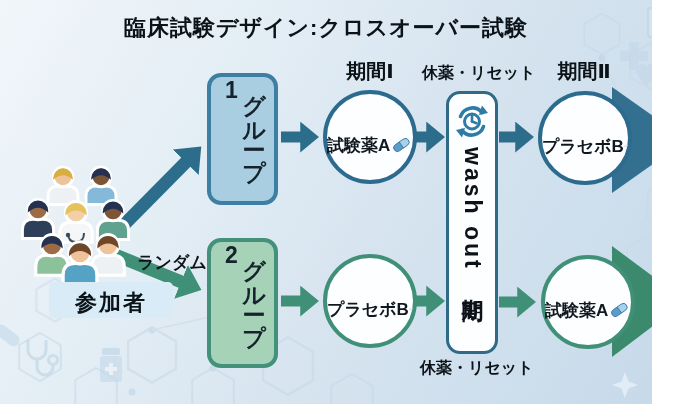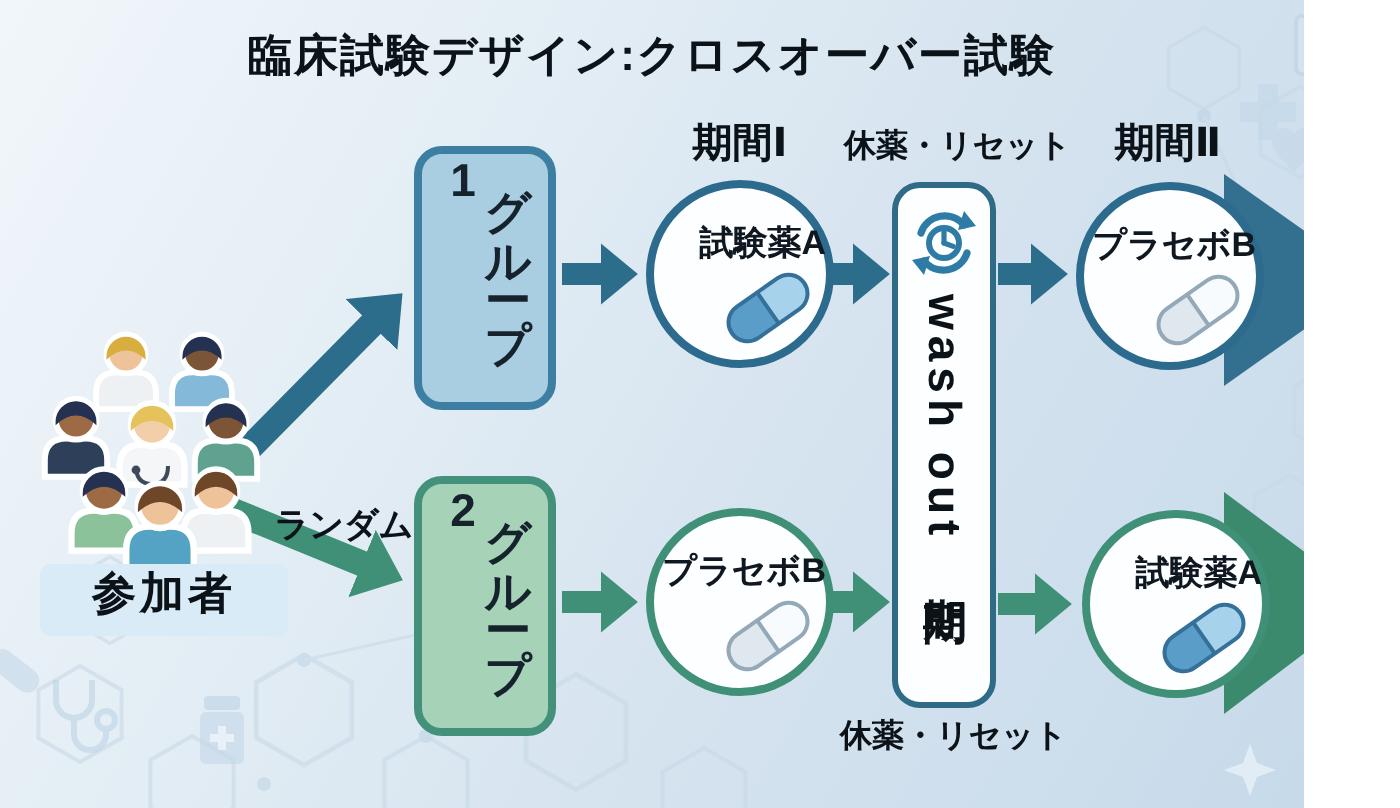--- a/index.html
+++ b/index.html
@@ -9,36 +9,36 @@
   .ab{position:absolute;}
   .z0{z-index:0}.z1{z-index:1}.z2{z-index:2}.z3{z-index:3}
   .title{top:13px;left:0;right:0;text-align:center;font-size:22px;font-weight:bold;
     color:#0c1318;letter-spacing:1px;}
   .grp{box-sizing:border-box;border-radius:14px;display:flex;align-items:center;
     justify-content:center;font-weight:bold;font-size:23px;color:#16232d;}
   .vtx{writing-mode:vertical-rl;text-orientation:upright;letter-spacing:4px;line-height:1;}
   .g1{left:207px;top:73px;width:71px;height:132px;background:#a9cee2;border:4px solid #3d7fa3;}
   .g2{left:207px;top:238px;width:71px;height:130px;background:#a6d3b8;border:4px solid #43917a;}
   .circle{box-sizing:border-box;width:94px;height:94px;border-radius:50%;background:#fdfeff;
-    display:flex;flex-direction:column;align-items:flex-end;padding-top:16px;}
+    display:flex;align-items:center;padding-top:16px;}
   .cb{border:4px solid #2c6b8d}
   .cg{border:4px solid #3f9077}
   .circle .lbl{font-size:17px;font-weight:bold;color:#0f1820;white-space:nowrap;}
   .wash{left:446px;top:91px;width:52px;height:263px;box-sizing:border-box;background:#fdfeff;
     border:3px solid #2f6a86;border-radius:14px;display:flex;flex-direction:column;
     align-items:center;padding-top:6px;}
   .wv{writing-mode:vertical-rl;text-orientation:mixed;font-weight:bold;color:#0c1318;
     line-height:1;margin-top:5px;}
   .wen{font-size:23px;letter-spacing:3px;}
   .wjp{font-size:22px;letter-spacing:3px;margin-top:6px;}
   .plbl{font-size:20px;font-weight:bold;color:#0c1318;text-align:center;white-space:nowrap;}
   .slbl{font-size:16px;font-weight:bold;color:#0c1318;text-align:left;white-space:nowrap;}
   .rand{font-size:17px;font-weight:bold;color:#0c1318;text-align:center;line-height:1.35;margin-top:48px;}
-  .plabel{left:20px;top:282px;width:124px;height:36px;background:#d9ebf7;border-radius:5px;
-    display:flex;align-items:flex-start;justify-content:center;font-size:22px;font-weight:bold;
+  .plabel{left:49px;top:282px;width:124px;height:36px;background:#d9ebf7;border-radius:5px;
+    display:flex;align-items:flex-end;justify-content:center;font-size:22px;font-weight:bold;
     color:#0c1318;letter-spacing:2px;}
 </style>
 </head>
 <body>
 
 <div class="stage">
 
   <svg class="ab z0" width="700" height="404" viewBox="0 0 700 404">
     <defs>
       <polygon id="hex" points="0,-24 20.8,-12 20.8,12 0,24 -20.8,12 -20.8,-12" fill="none" stroke="#c7d8e6" stroke-width="2"></polygon>

